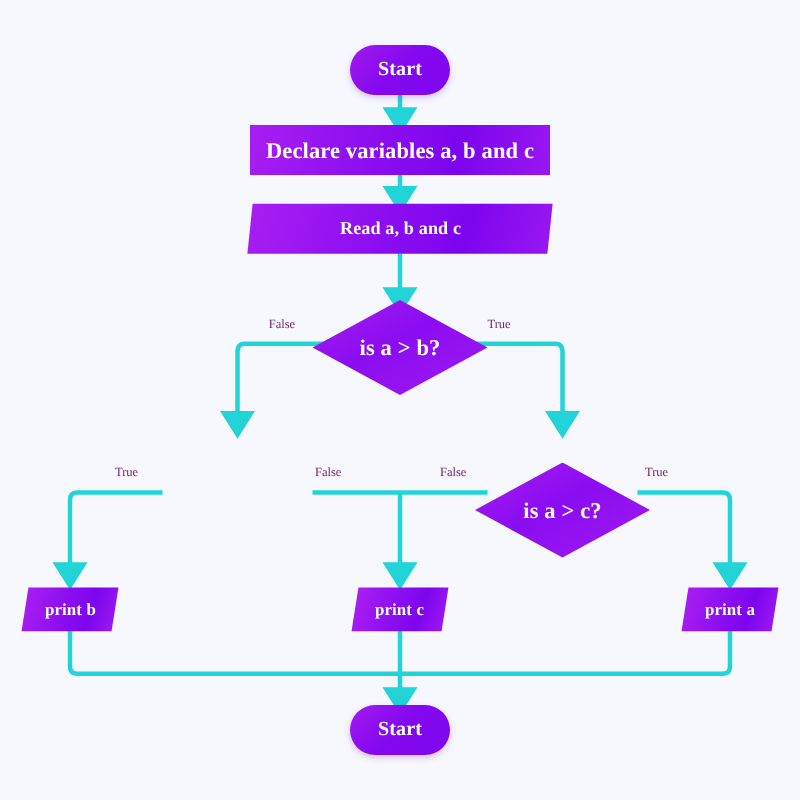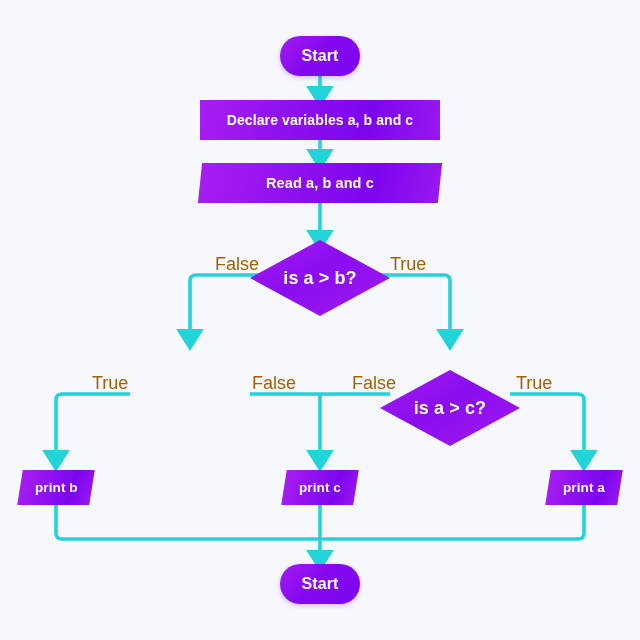--- a/index.html
+++ b/index.html
@@ -12,20 +12,21 @@
     background: #f7f8fd;
     font-family: "Liberation Sans", sans-serif;
     overflow: hidden;
     position: relative;
   }
   #canvas {
     position: absolute;
     left: 0; top: 0;
     width: 640px;
     height: 640px;
+    font-family: Liberation Serif, serif;
   }
   .edges {
     position: absolute;
     left: 0; top: 0;
     width: 640px;
     height: 640px;
     pointer-events: none;
   }
   .node {
     position: absolute;
@@ -40,21 +41,21 @@
     user-select: none;
   }
   .node-terminal {
     border-radius: 22px;
     background: linear-gradient(135deg, #a21bf0 0%, #8408ef 48%, #7d06ee 100%);
     font-size: 16px;
     box-shadow: 0 2px 5px rgba(110, 20, 190, 0.25);
   }
   .node-process {
     background: linear-gradient(100deg, #a81ef2 0%, #9010f0 35%, #7c05ee 70%, #9a17f1 100%);
-    font-size: 14px;
+    font-size: 18px;
   }
   .node-io {
     background: linear-gradient(100deg, #a81ef2 0%, #9010f0 38%, #7c05ee 72%, #9a17f1 100%);
     font-size: 14.5px;
     transform: skewX(-6deg);
   }
   .node-io > span {
     transform: skewX(6deg);
     display: block;
   }
@@ -80,22 +81,22 @@
   .node-decision .diamond-label {
     position: relative;
     z-index: 2;
     color: #ffffff;
     font-weight: bold;
     font-size: 18px;
     white-space: nowrap;
   }
   .edge-label {
     position: absolute;
-    color: #a16207;
-    font-size: 18px;
+    color: #701a75;
+    font-size: 10px;
     font-weight: normal;
     white-space: nowrap;
     user-select: none;
   }
 </style>
 </head>
 <body>
 
 <div id="canvas">
 

